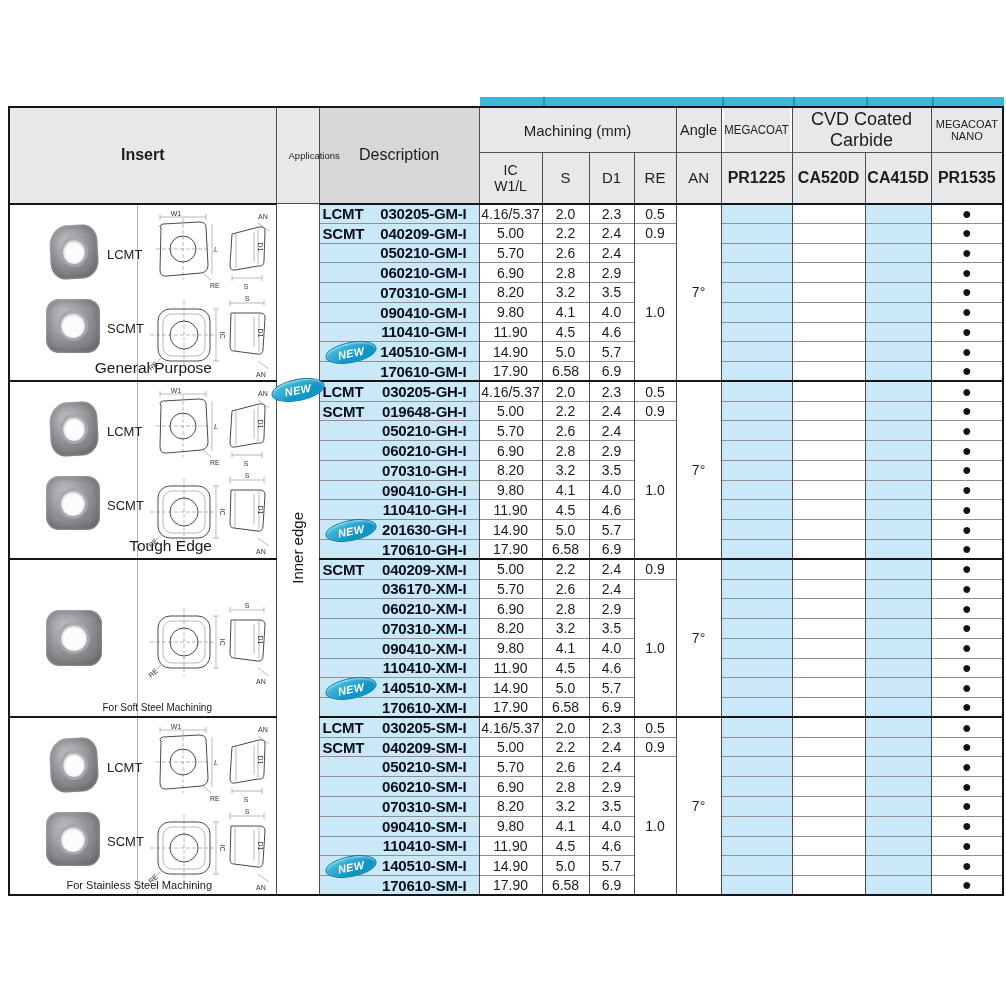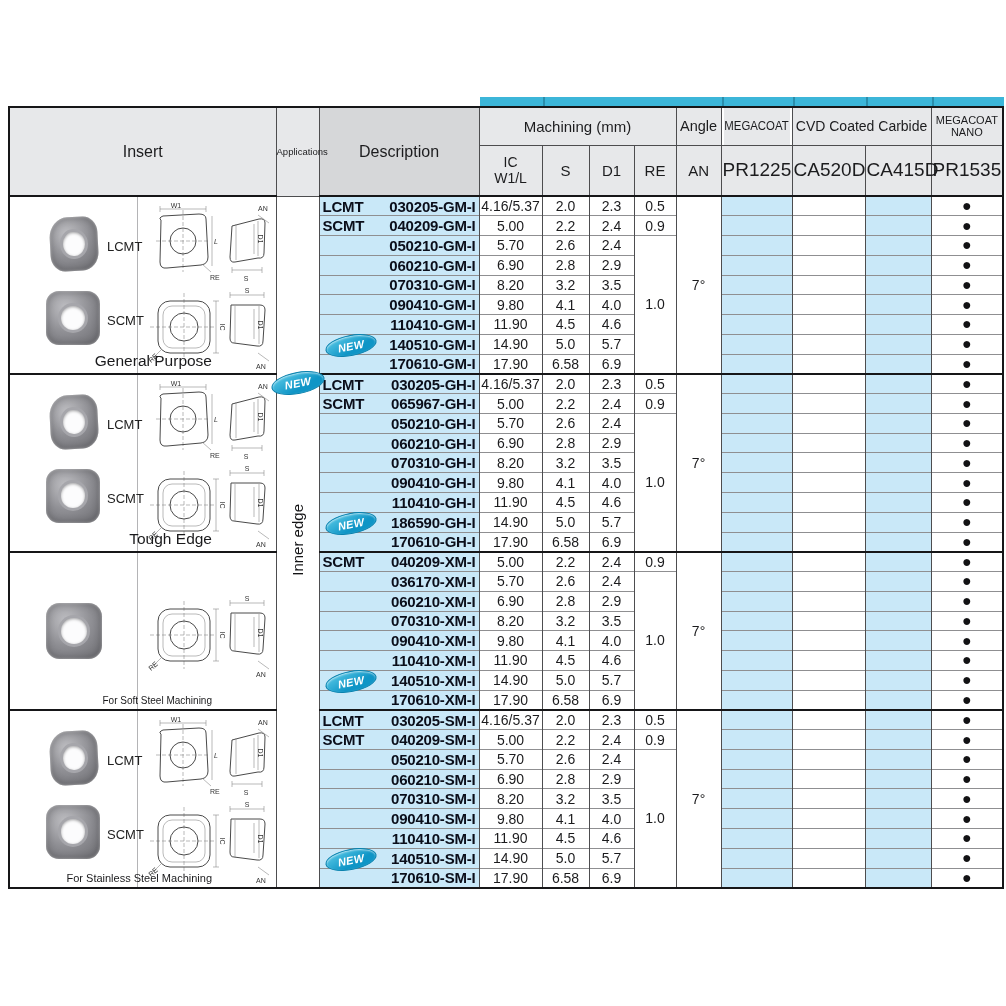--- a/index.html
+++ b/index.html
@@ -14,41 +14,41 @@
   table{position:absolute;left:8px;top:106px;width:996px;border-collapse:collapse;
         table-layout:fixed;border:2px solid #161618;}
   td{box-sizing:border-box;}
 
   thead td{background:#e7e8ea;border:1px solid #4d4d4f;text-align:center;
            vertical-align:middle;font-size:15px;color:#1c1c1e;}
   thead tr.h1 td{height:38px;}
   thead tr.h2 td{height:51px;}
   thead tr.h2 td{border-bottom:2px solid #161618;}
   td.h-desc{background:#d6d7d9;font-size:16px;}
-  td.h-insert{font-size:16px;}
-  td.h-app{font-size:9.5px;padding:0;}
+  td.h-insert{font-size:16px;font-weight:bold;}
+  td.h-app{font-size:9.5px;padding:12px;}
   td.h-cond{font-size:12px;transform:scaleX(.95);}
   td.h-nano{font-size:11px;line-height:1.1;}
-  td.h-grade{font-weight:normal;font-size:19px;}
+  td.h-grade{font-weight:bold;font-size:16px;}
   td.h-ic{font-size:14px;line-height:1.15;}
 
   tbody tr{height:19.77px;}
   tbody td{border-left:1px solid #4d4d4f;border-right:1px solid #4d4d4f;
            border-top:1px solid #8f8f91;font-size:14px;text-align:center;
            vertical-align:middle;color:#1b1b1d;background:#fff;padding:0;}
   tbody td.group-start{border-top:2px solid #161618;}
   td.blue{background:#c9e8f8;}
   td.dotcell{font-size:16px;color:#121214;line-height:1;}
 
   
   td.desc{background:#c9e8f8;position:relative;overflow:visible;}
   .desc-in{display:flex;align-items:center;height:100%;font-weight:bold;
            font-size:15px;color:#0b0e1a;letter-spacing:-.2px;}
   .prefix{padding-left:3px;}
-  .code{margin-left:auto;padding-right:3px;}
+  .code{margin-left:auto;padding-right:12px;}
 
   .new-badge{position:absolute;left:5px;top:0;width:50px;height:19px;border-radius:50%;
      background:linear-gradient(160deg,#5ccbe8,#0f95c6 65%);border:1px solid #0b82ae;
      color:#fff;font-style:italic;font-weight:bold;font-size:11px;display:flex;
      align-items:center;justify-content:center;transform:rotate(-11deg);z-index:6;
      letter-spacing:.4px;box-shadow:inset 0 1px 2px rgba(255,255,255,.65);}
   .new-badge.outside{left:-49px;top:-3px;width:52px;height:20px;}
 
   
   td.app-cell{background:#fff;}
@@ -112,21 +112,21 @@
     <col style="width:72px">
   </colgroup>
   <thead>
     <tr class="h1">
       <td class="h-insert" colspan="2" rowspan="2">Insert</td>
       <td class="h-app" rowspan="2">Applications</td>
       <td class="h-desc" rowspan="2">Description</td>
       <td colspan="4">Machining (mm)</td>
       <td style="font-size:14.5px">Angle</td>
       <td class="h-cond">MEGACOAT</td>
-      <td colspan="2" style="font-size:14px">CVD Coated Carbide</td>
+      <td colspan="2" style="font-size:18px">CVD Coated Carbide</td>
       <td class="h-nano">
         <span>MEGACOAT</span><br>
         <span>NANO</span>
       </td>
     </tr>
     <tr class="h2">
       <td class="h-ic">
         <span>IC</span><br>
         <span>W1/L</span>
       </td>
@@ -384,21 +384,21 @@
         <td class="num group-start" rowspan="9">7°</td>
         <td class="blue group-start"></td>
         <td class=" group-start"></td>
         <td class="blue group-start"></td>
         <td class="dotcell group-start">●</td>
       </tr>
       <tr>
         <td class="desc">
           <div class="desc-in">
             <span class="prefix">SCMT</span>
-            <span class="code">065967-GH-I</span>
+            <span class="code">019648-GH-I</span>
           </div>
         </td>
         <td class="num">5.00</td>
         <td class="num">2.2</td>
         <td class="num">2.4</td>
         <td class="num">0.9</td>
         <td class="blue"></td>
         <td></td>
         <td class="blue"></td>
         <td class="dotcell">●</td>
@@ -471,21 +471,21 @@
         <td class="num">4.6</td>
         <td class="blue"></td>
         <td></td>
         <td class="blue"></td>
         <td class="dotcell">●</td>
       </tr>
       <tr>
         <td class="desc">
           <span class="new-badge">NEW</span>
           <div class="desc-in">
-            <span class="code">186590-GH-I</span>
+            <span class="code">201630-GH-I</span>
           </div>
         </td>
         <td class="num">14.90</td>
         <td class="num">5.0</td>
         <td class="num">5.7</td>
         <td class="blue"></td>
         <td></td>
         <td class="blue"></td>
         <td class="dotcell">●</td>
       </tr>

